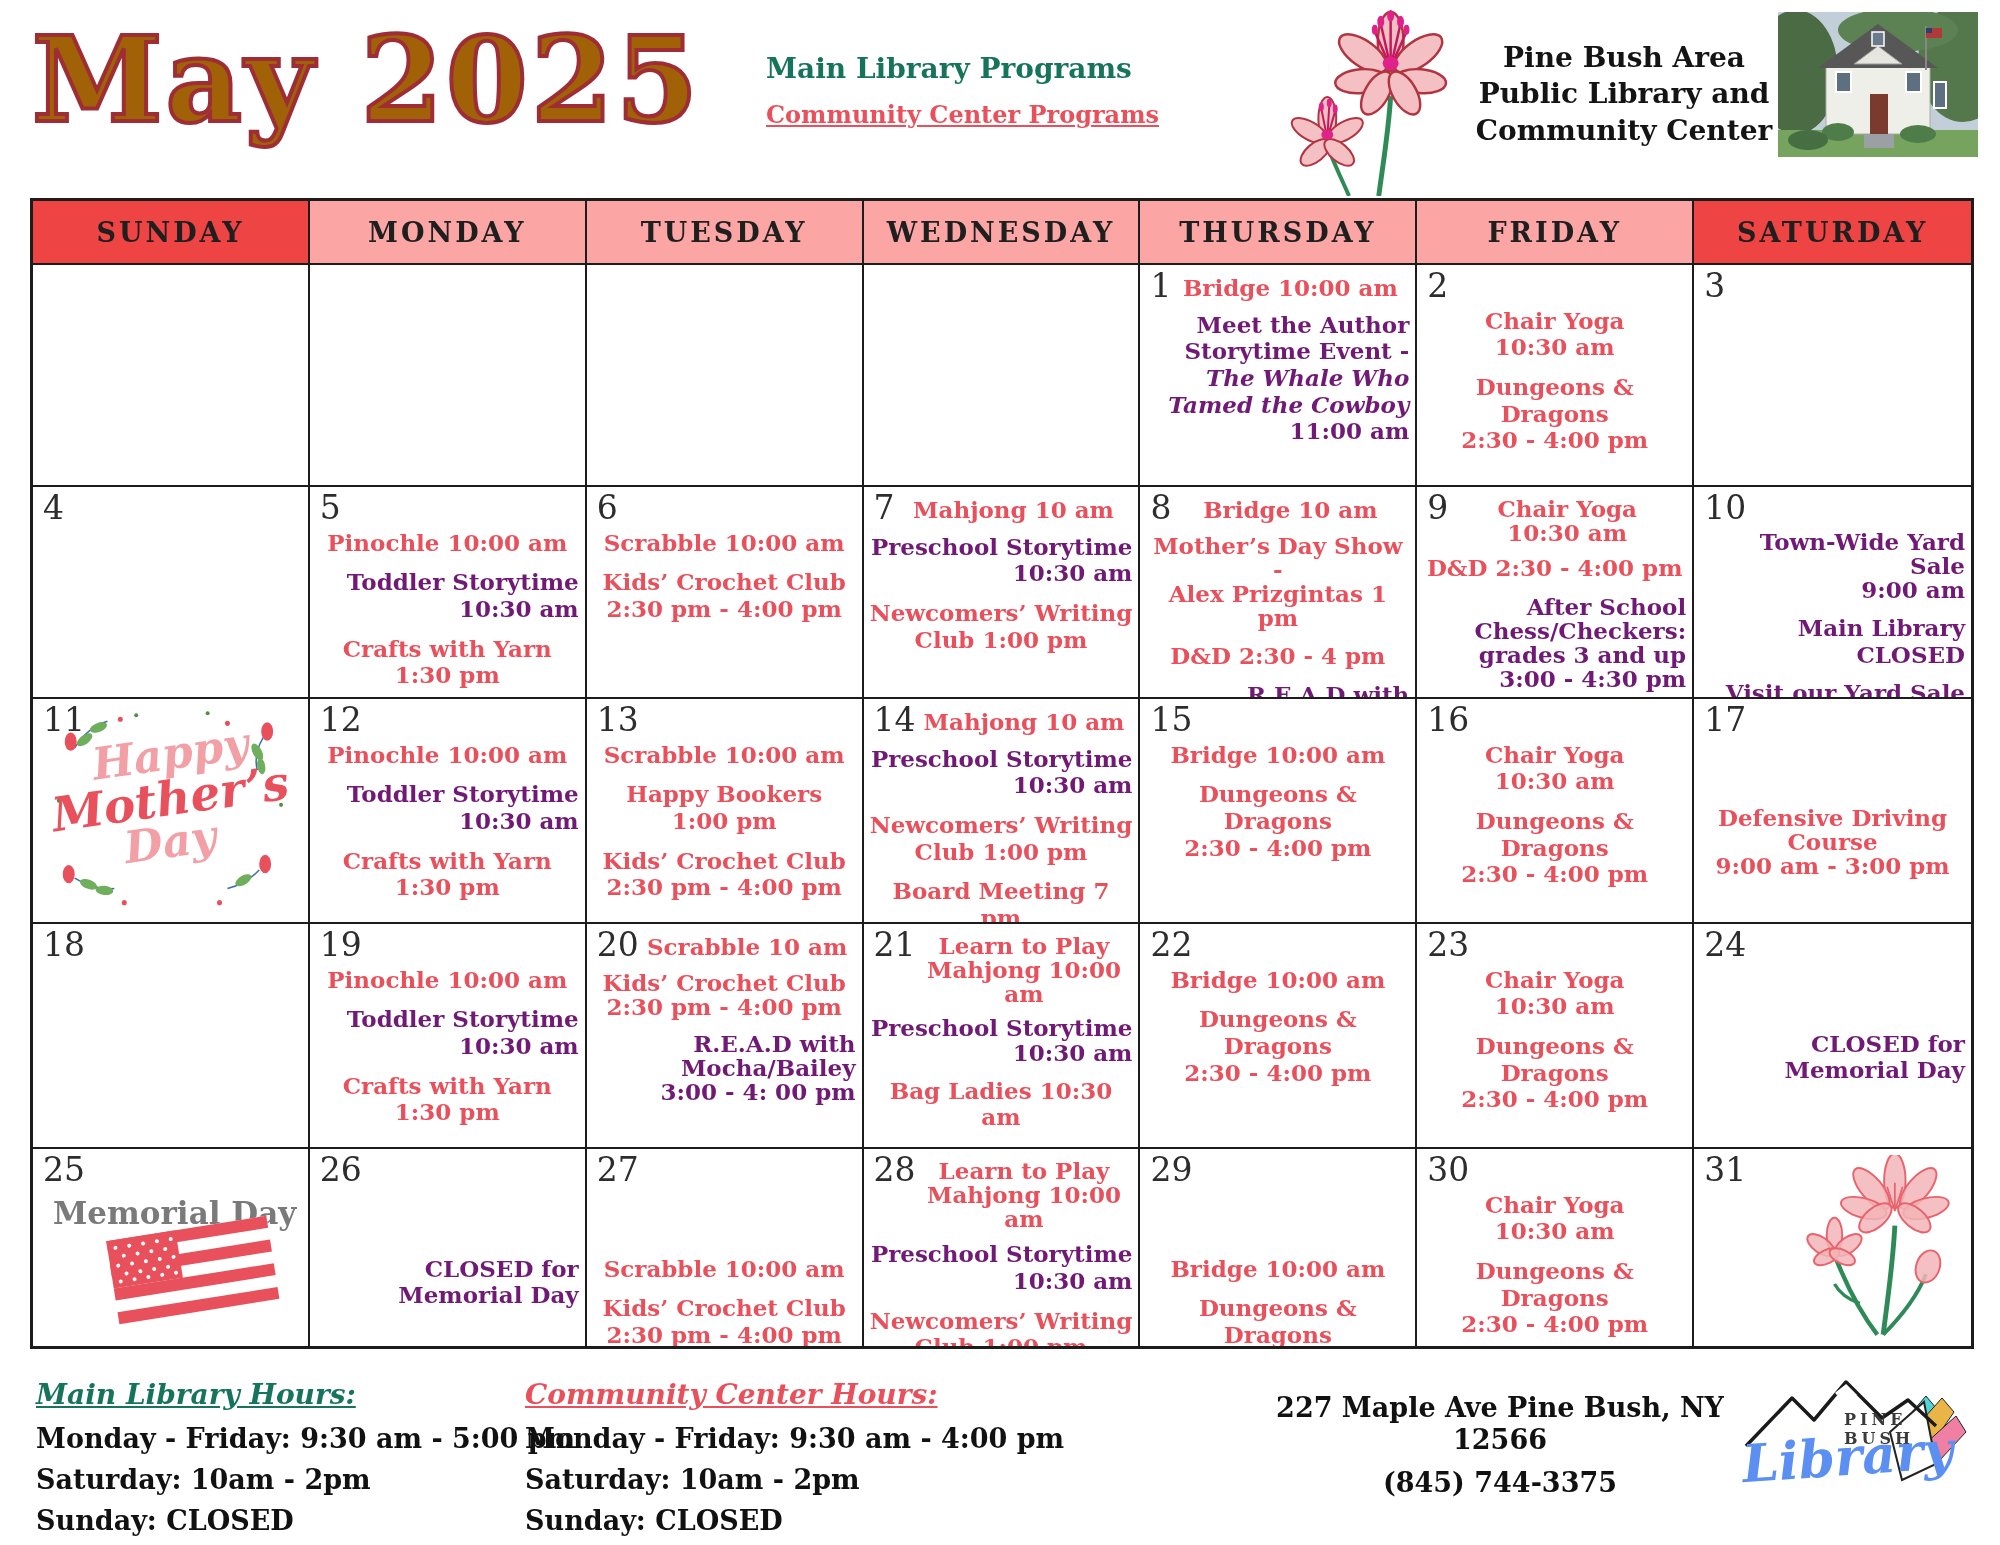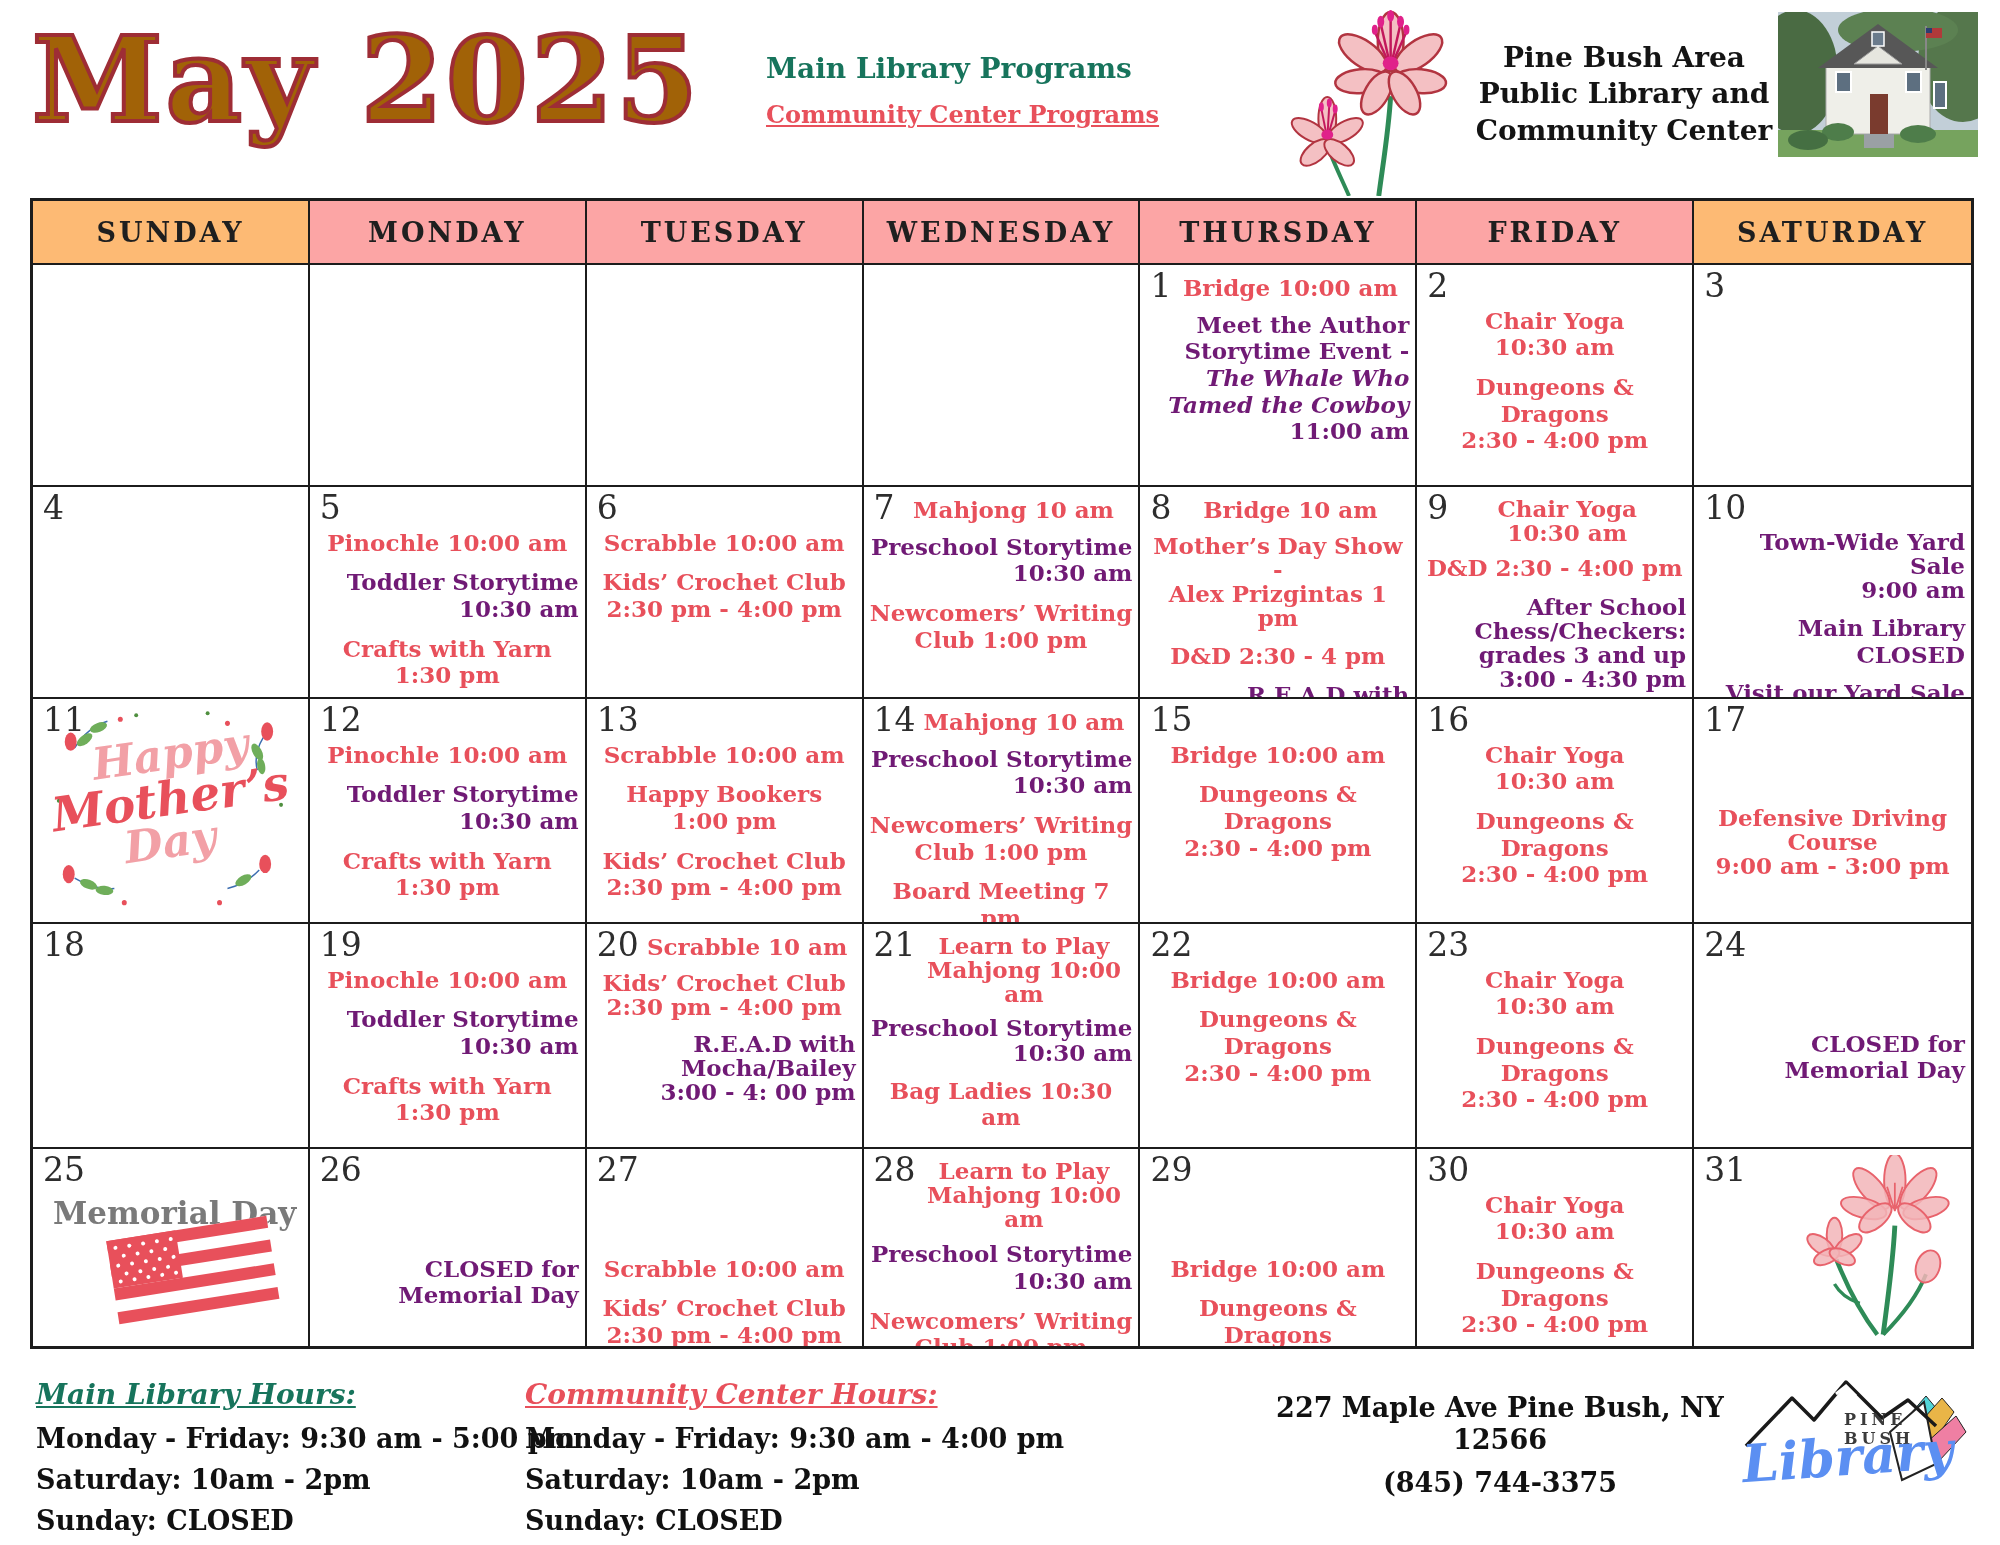--- a/index.html
+++ b/index.html
@@ -21,21 +21,21 @@
   
   .cal{position:absolute;left:30px;top:198px;width:1938px;
        border:3px solid #1c1c1c;display:grid;
        grid-template-columns:repeat(7,1fr);
        grid-template-rows:64px 222px 212px 225px 225px 197px;background:#fff;}
   .cal > :nth-child(7n){border-right:none;}
   .cal > :nth-child(n+36){border-bottom:none;}
   .wd{border-right:2px solid #1c1c1c;border-bottom:2px solid #1c1c1c;
       display:flex;align-items:center;justify-content:center;
       font-size:27px;font-weight:bold;letter-spacing:3px;color:#1f1f1f;}
-  .wd.pink{background:#fdba74;}
+  .wd.pink{background:#ef4444;}
   .wd.green{background:#fca5a5;}
   .cell{border-right:2px solid #1c1c1c;border-bottom:2px solid #1c1c1c;
         position:relative;overflow:hidden;background:#fff;}
   .cell-top{display:flex;align-items:flex-start;}
   .daynum{font-size:33px;color:#2d2d2d;padding:4px 0 0 10px;line-height:1.05;}
   .inline-evt{flex:1;padding:10px 6px 0 0;}
   .inline-evt .evt{margin-bottom:6px;}
   .evts{padding-top:4px;}
   .evt{font-weight:bold;font-size:23px;line-height:1.16;text-align:center;
        margin:0 6px 13px;white-space:pre-line;}

